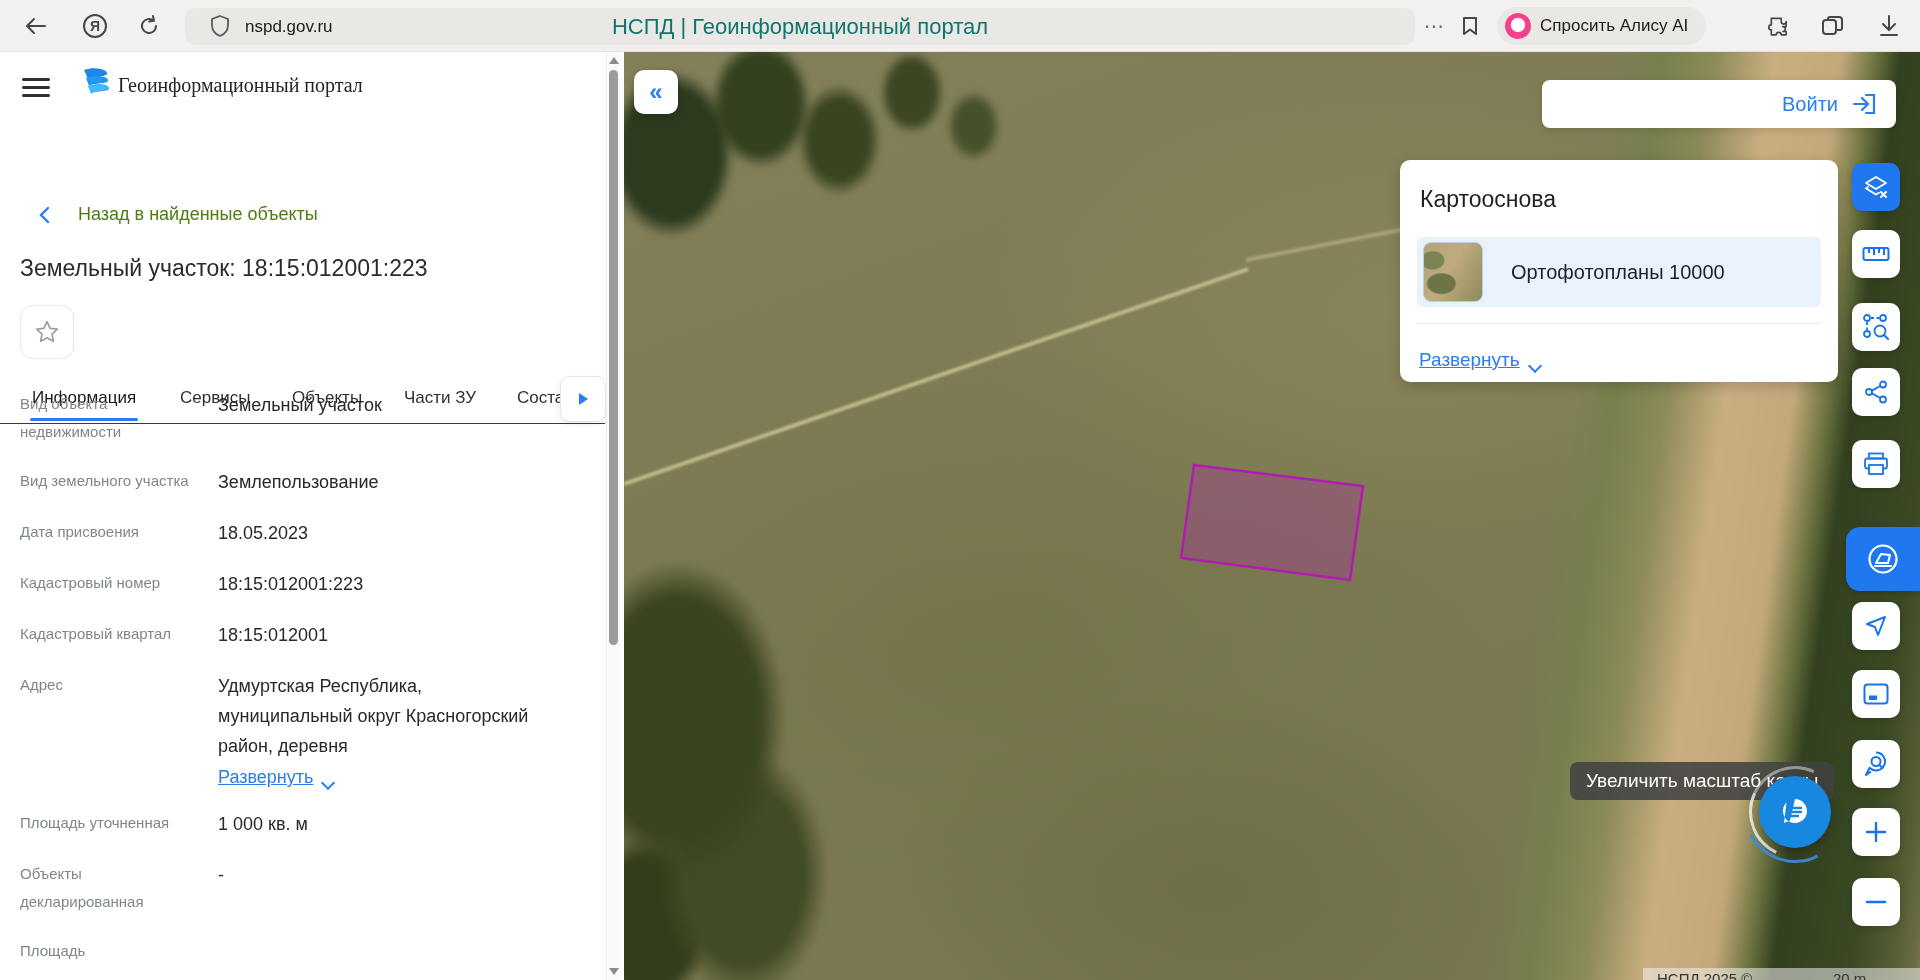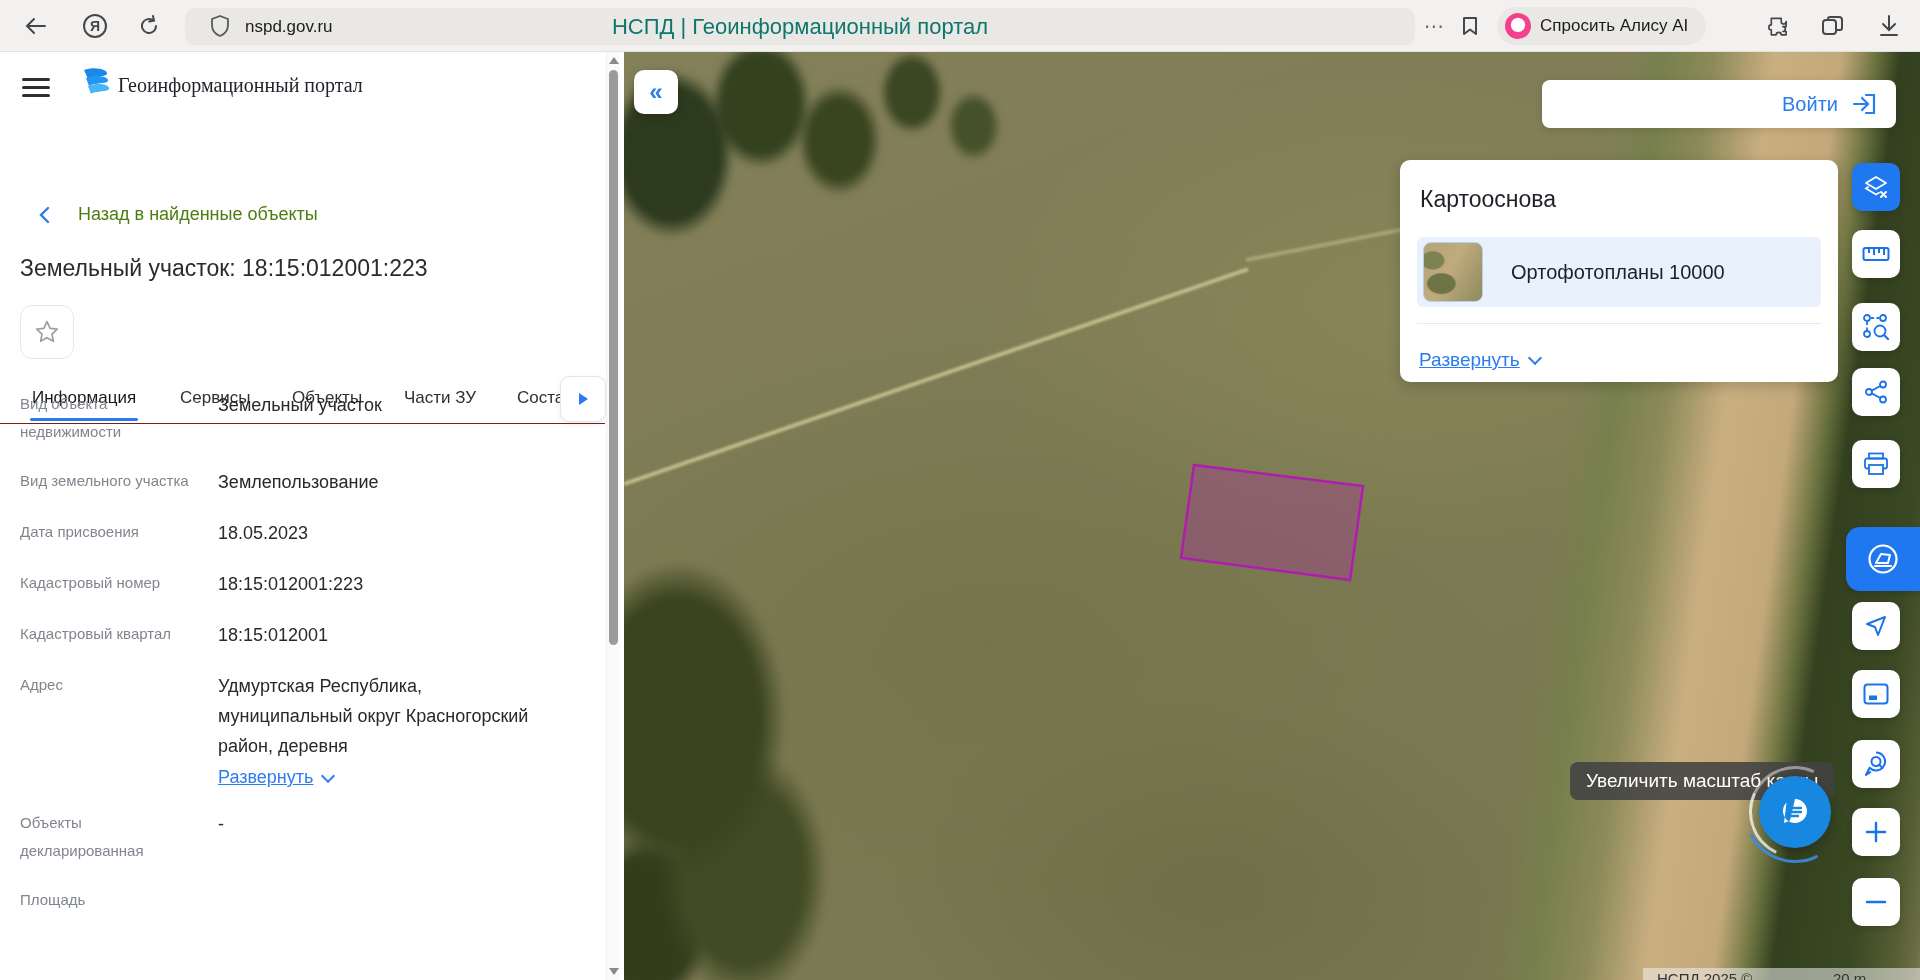--- a/index.html
+++ b/index.html
@@ -42,21 +42,21 @@
   .tab.active { color:#16181b; }
   .tab.active::after { content:""; position:absolute; left:-2px; right:-2px; bottom:-13px;
     height:3px; background:#2b7cf0; border-radius:2px; }
   .tabs-more { position:absolute; left:560px; top:-6px; width:46px; height:46px; background:#fff;
     border:1px solid #e6e6e9; border-radius:10px; box-shadow:0 2px 6px rgba(0,0,0,.08);
     display:flex; align-items:center; justify-content:center; }
   .fields { position:absolute; left:20px; top:338px; width:560px; }
   .frow { display:flex; gap:22px; margin-bottom:21px; }
   .flabel { flex:0 0 176px; font-size:15px; line-height:28px; color:#80868e; }
   .fval { width:320px; font-size:18px; line-height:30px; color:#26292d; }
-  .expand-link { display:inline-flex; align-items:center; gap:10px; margin-top:6px;
+  .expand-link { display:inline-flex; align-items:flex-end; gap:10px; margin-top:6px;
     color:#2b7cf0; font-size:18px; cursor:pointer; }
   .expand-link .lbl { text-decoration:underline; }
   .chev { width:10px; height:10px; border-right:2px solid #2b7cf0; border-bottom:2px solid #2b7cf0;
     transform:rotate(45deg); margin-top:-4px; }
   
   .sb-scroll { position:absolute; left:606px; top:0; width:14px; height:928px; background:#fafafa;
     border-left:1px solid #f0f0f0; }
   .sb-thumb { position:absolute; left:2px; top:18px; width:9px; height:575px; background:#9b9b9b; border-radius:5px; }
   .sb-arrow { position:absolute; left:2px; width:0; height:0; border-left:5px solid transparent;
     border-right:5px solid transparent; }
@@ -270,20 +270,24 @@
       <div class="flabel">Адрес</div>
       <div>
         <div class="fval">Удмуртская Республика, муниципальный округ Красногорский район, деревня</div>
         <div class="expand-link">
           <span class="lbl">Развернуть</span>
           <span class="chev"></span>
         </div>
       </div>
     </div>
     <div class="frow">
+      <div class="flabel">Площадь уточненная</div>
+      <div class="fval">1 000 кв. м</div>
+    </div>
+    <div class="frow">
       <div class="flabel">Объекты декларированная</div>
       <div class="fval">-</div>
     </div>
     <div class="frow">
       <div class="flabel">Площадь</div>
       <div class="fval"></div>
     </div>
   </div>
 
   <div class="sb-scroll">

